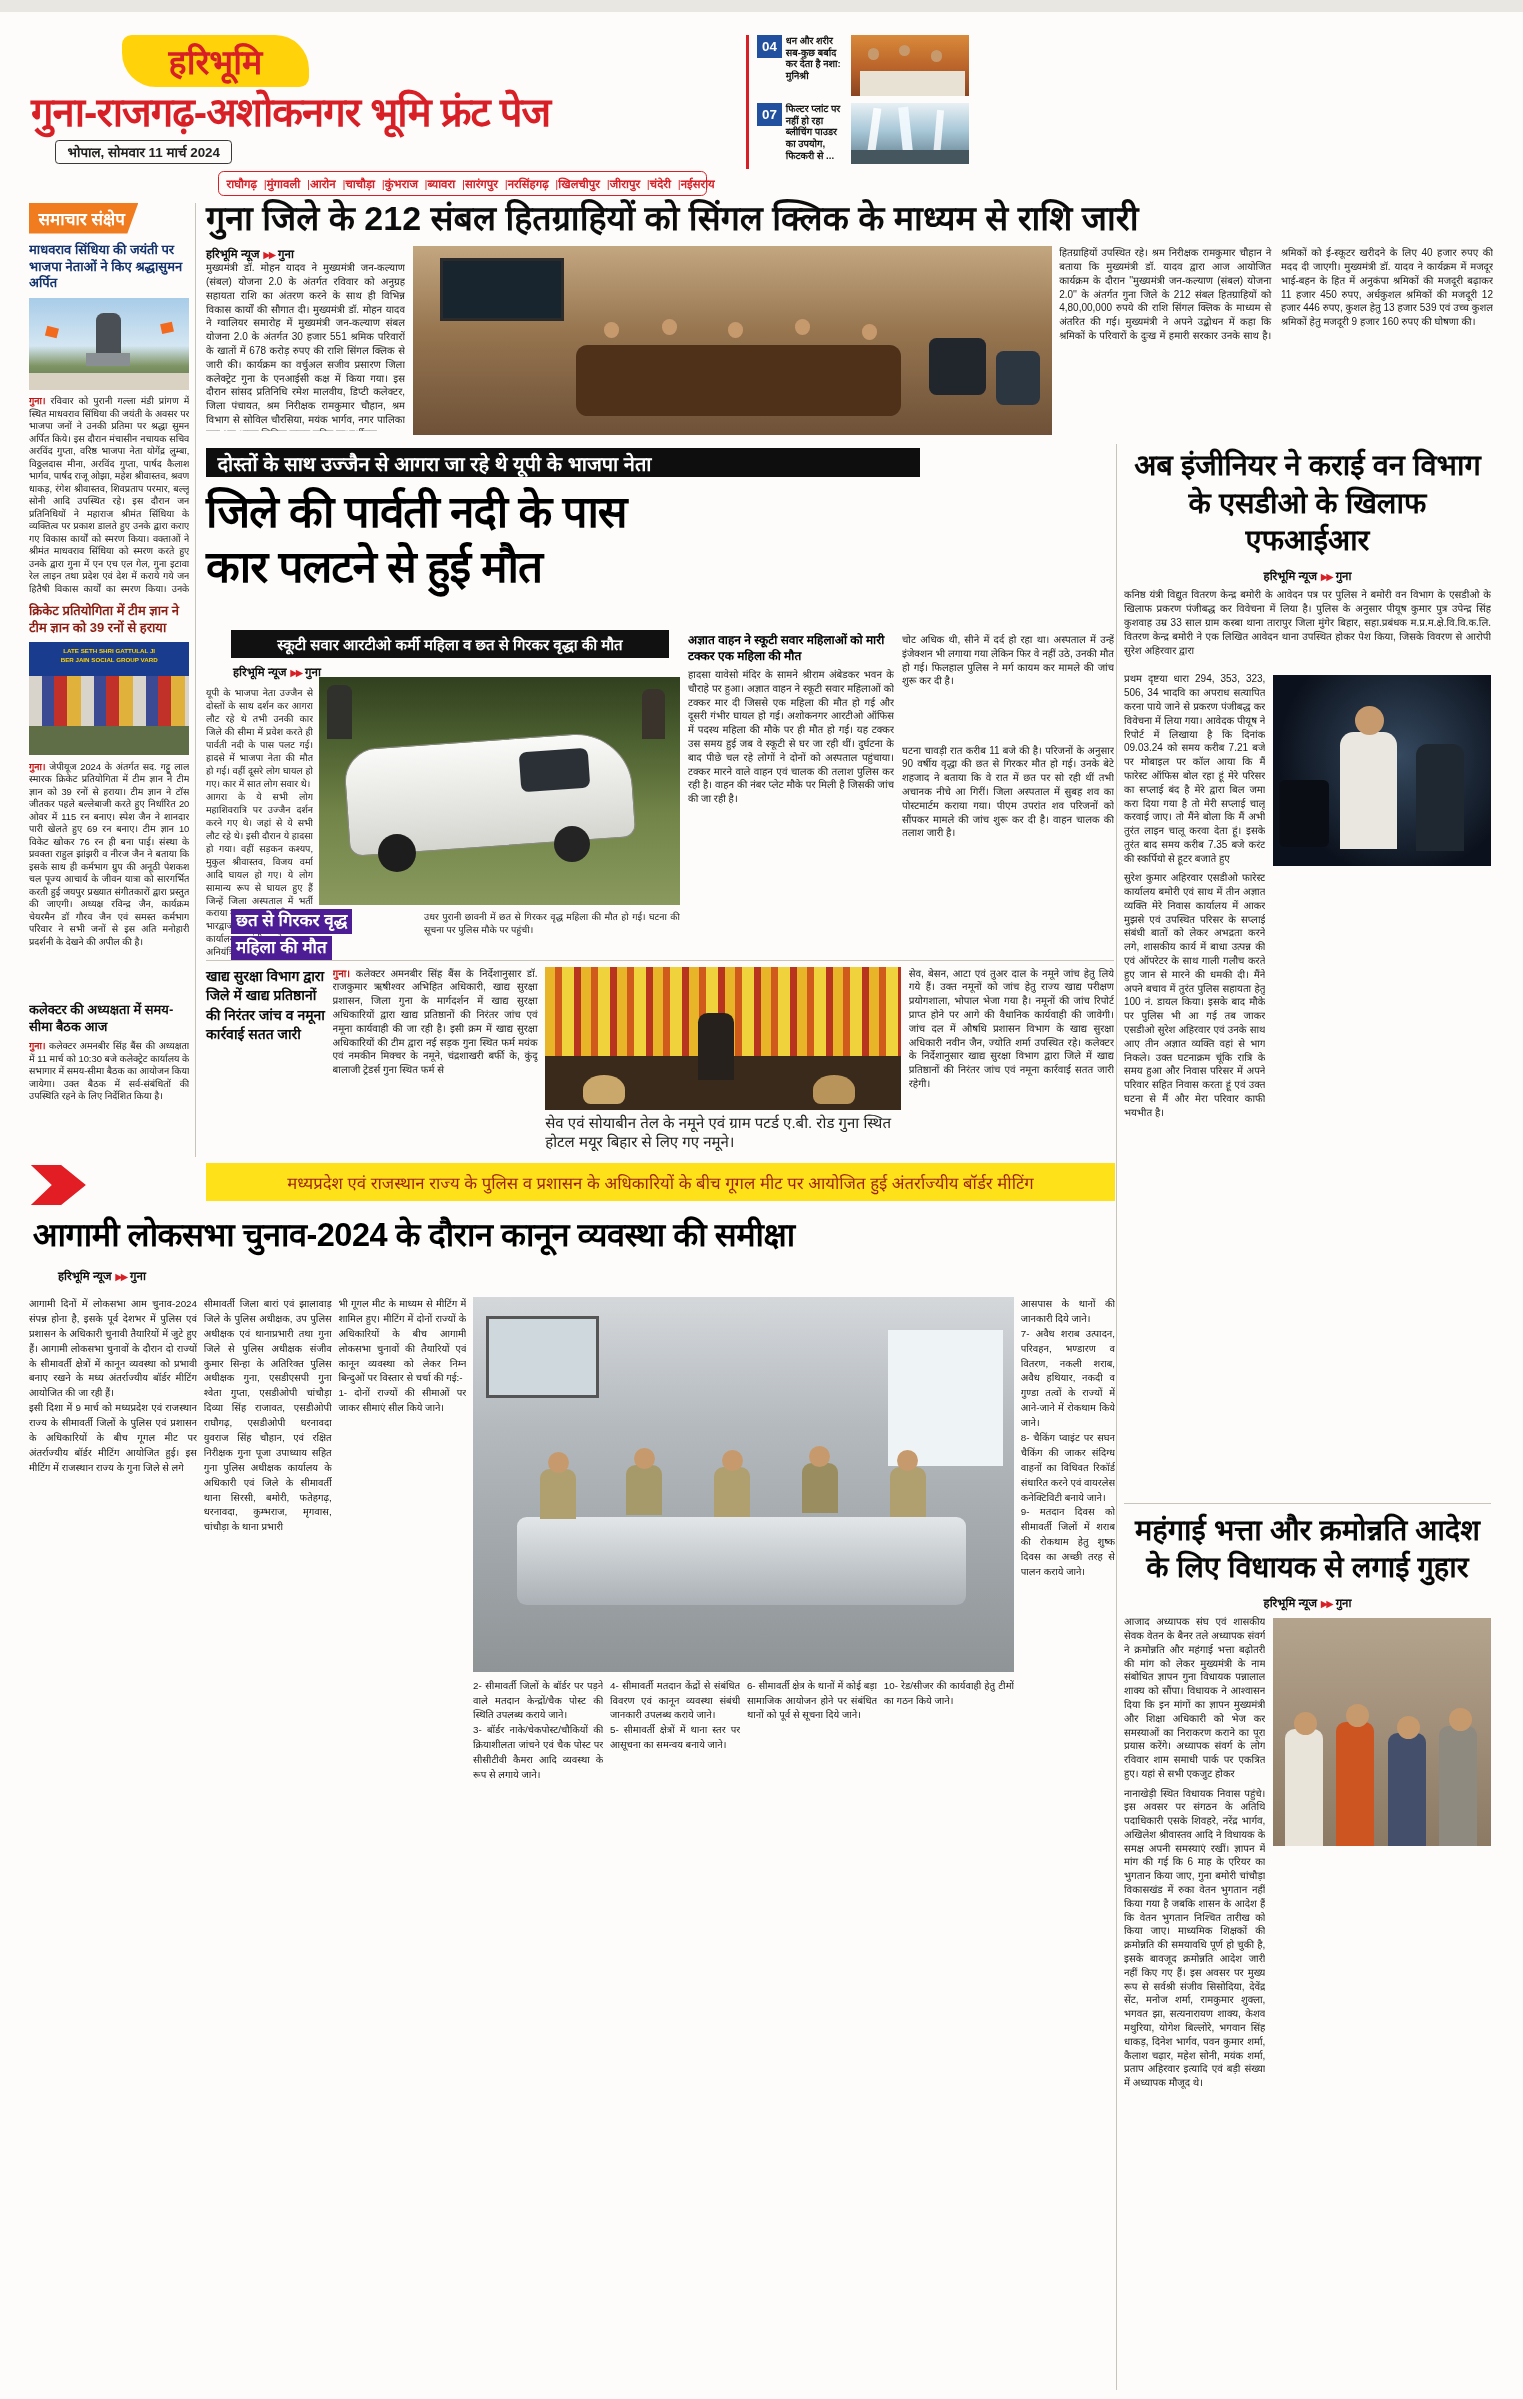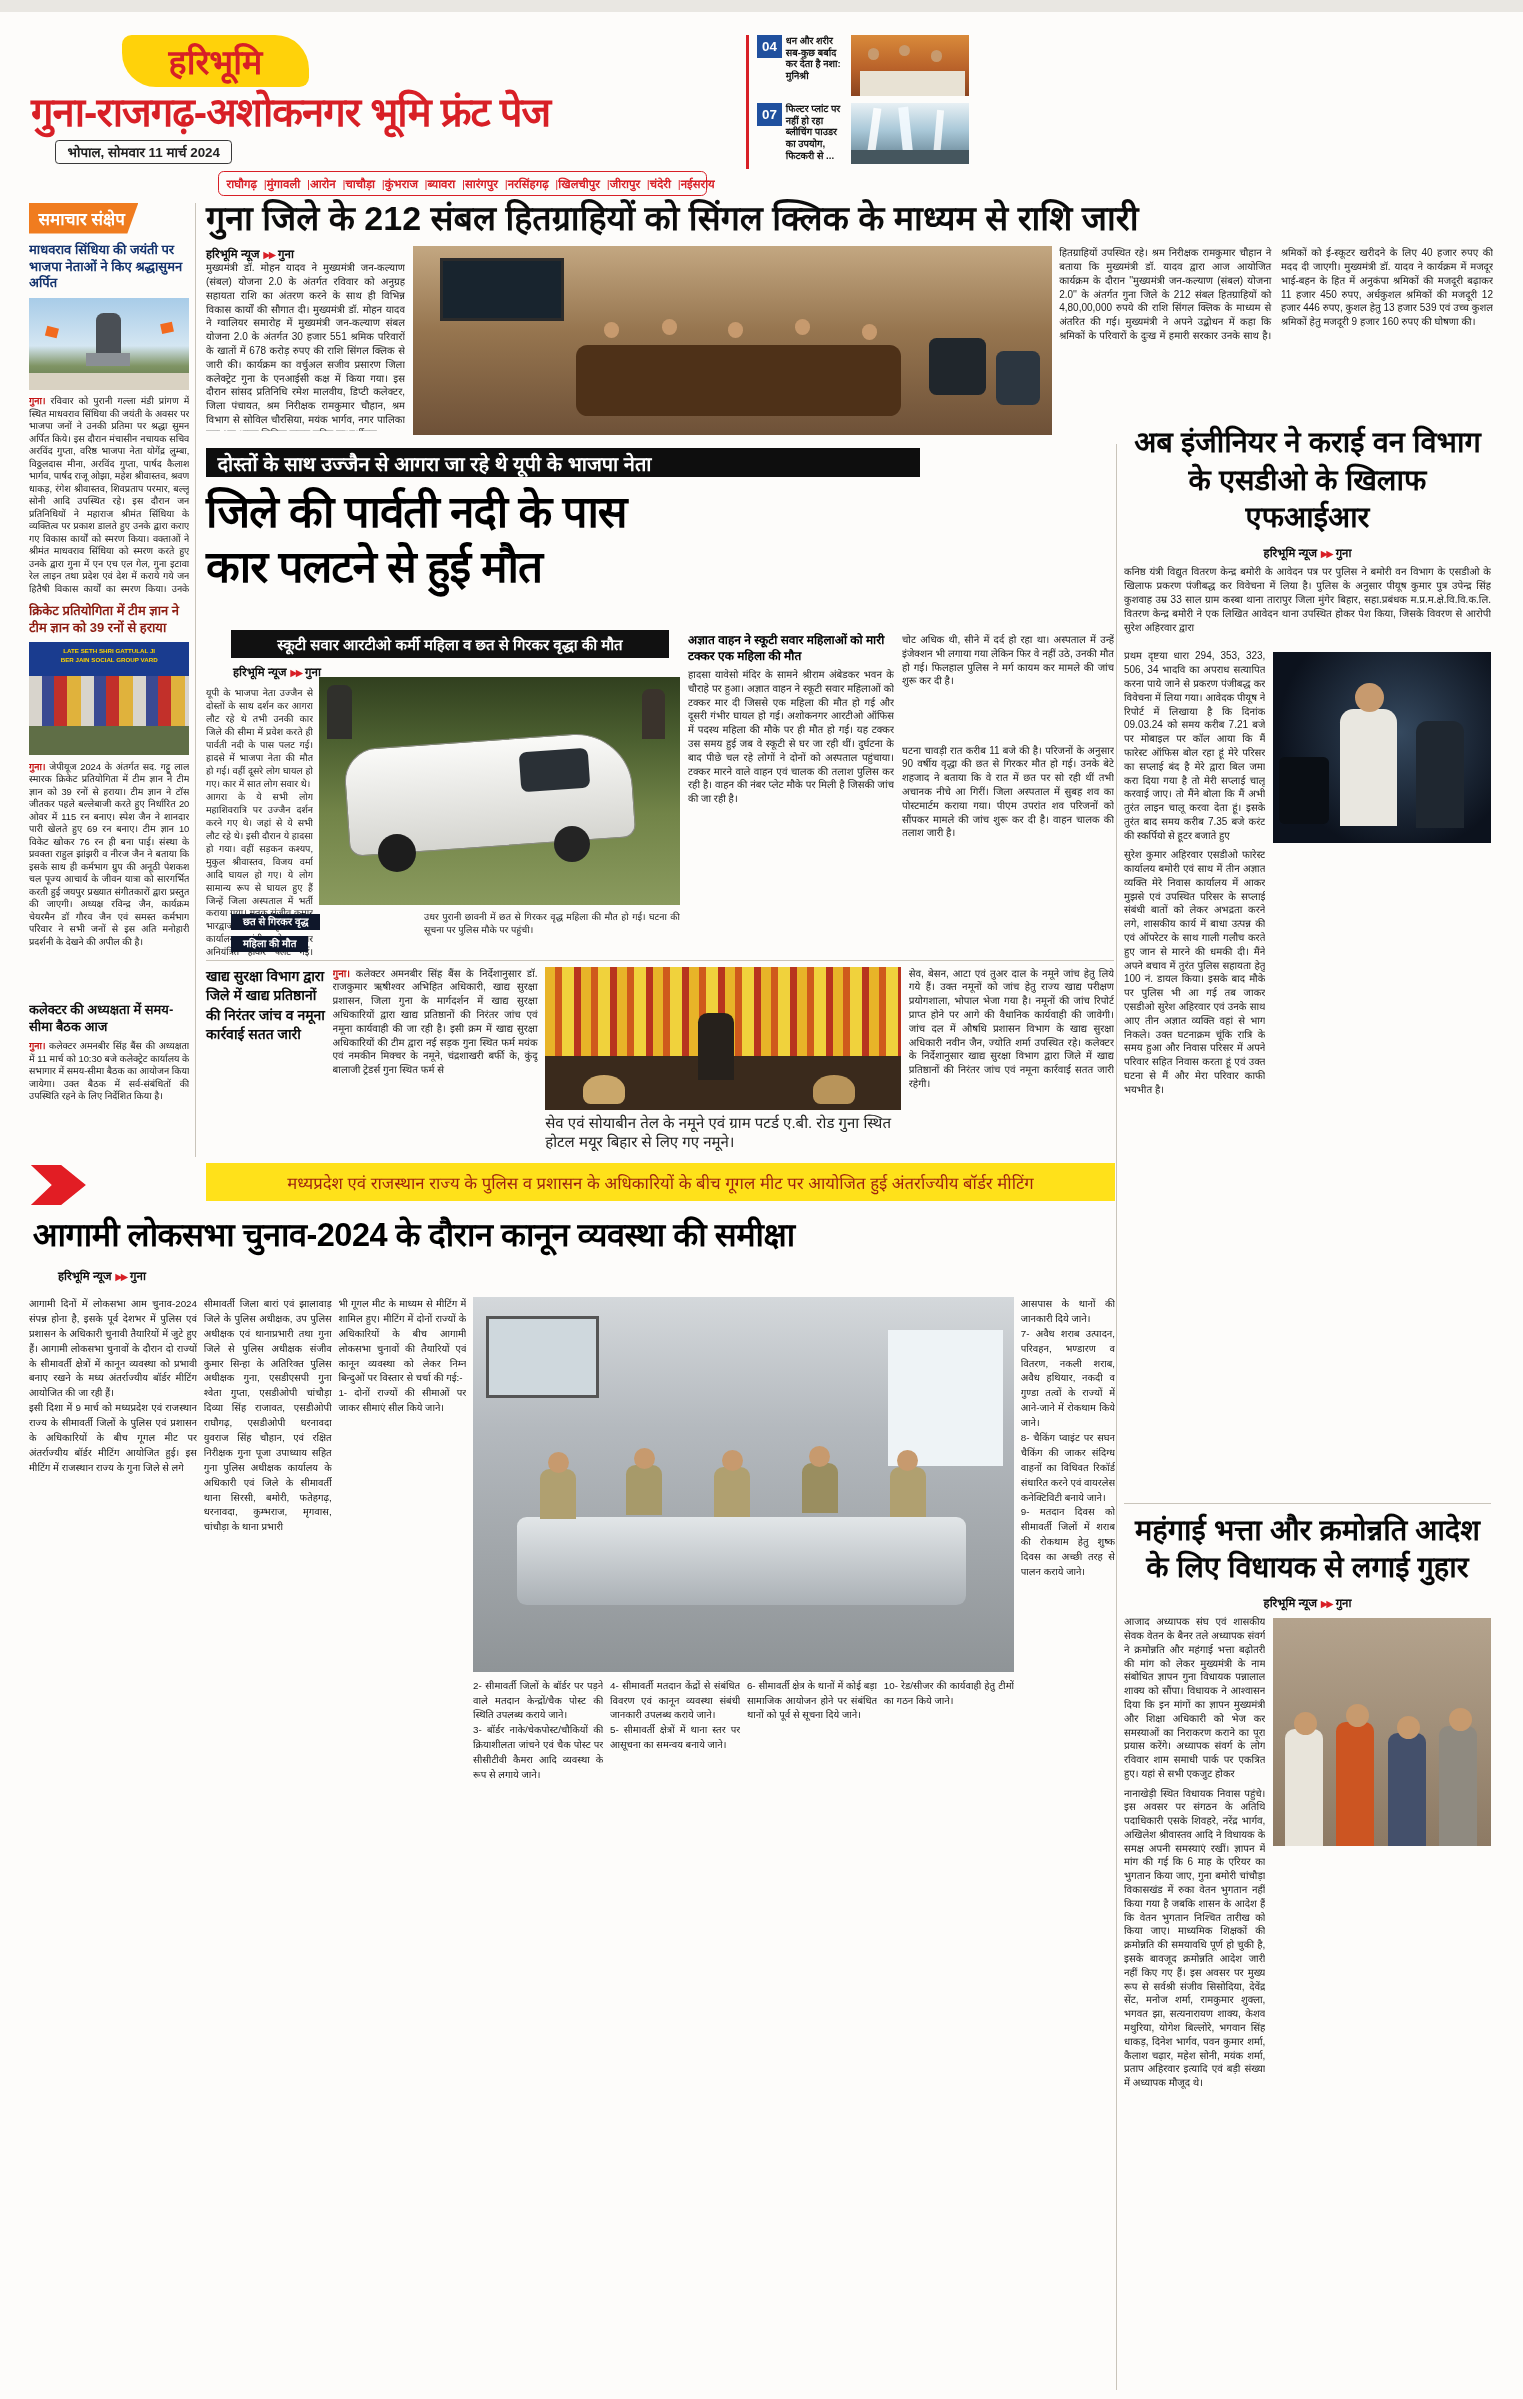--- a/index.html
+++ b/index.html
@@ -42,27 +42,27 @@
 
 .car-story{left:206px;top:436px;width:908px;height:509px}
 .kicker{left:0;top:0;width:714px;height:29px;background:#0e0e0e;color:#fff;font-size:20px;font-weight:700;padding:1.9px 11.5px;white-space:nowrap;overflow:hidden}
 .car-head{left:0;top:36px;width:492px;font-size:44px;line-height:1.25;font-weight:800;color:#000;letter-spacing:-1px}
 .sub-bar{left:25px;top:182px;width:438px;background:#111;color:#fff;font-size:15px;font-weight:700;padding:3.8px 5.7px;text-align:center;white-space:nowrap;overflow:hidden}
 .car-byline{left:27px;top:216px}
 .car-colA{left:0;top:239px;width:107px;height:270px;font-size:9.4px}
 .car-photo{left:113px;top:229px;width:361px;height:228px}
 .car-under{left:218px;top:463px;width:256px;height:44px;font-size:9.4px}
 .blk-label{left:25px;top:461px;line-height:1.35}
-.blk-label span{background:#0f172a;color:#fff;font-size:10px;font-weight:700;padding:1px 12px;display:inline-block;margin-bottom:1.9px}
+.blk-label span{background:#4c1d95;color:#fff;font-size:17px;font-weight:700;padding:1px 5px;display:inline-block;margin-bottom:1.9px}
 .car-colB{left:482px;top:185px;width:206px;height:323px}
 .car-colC{left:696px;top:185px;width:212px;height:323px}
 .sub-bold{font-size:12px;font-weight:800;line-height:1.3;margin-bottom:3.8px;color:#000;text-align:left}
 
 .vrule{left:1116px;top:432px;width:1px;height:1946px;background:#c9c4ba}
-.fir-story{left:1124px;top:412px;width:367px;height:1055px;overflow:hidden}
+.fir-story{left:1124px;top:435px;width:367px;height:1055px;overflow:hidden}
 .rc-head{font-size:29px;font-weight:800;text-align:center;line-height:1.3;color:#080808;padding:0 5.7px}
 .rc-byline{text-align:center;margin:7.6px 0 5.7px}
 .fir-p1{height:84px;overflow:hidden;margin-top:3.8px}
 .fir-photo{float:right;width:218px;height:191px;margin:2.9px 0 5.7px 7.6px}
 .mah-story{left:1124px;top:1491px;width:367px;height:887px;border-top:1px solid #c9c4ba;padding-top:7.6px;overflow:hidden}
 .mah-photo{float:right;width:218px;height:228px;margin:2.9px 0 5.7px 7.6px}
 
 .food-story{left:206px;top:948px;width:908px;height:195px;border-top:1px solid #c9c4ba;padding-top:5.7px;display:flex;gap:7.6px}
 .food-head{width:119px;flex:none;font-size:14px;font-weight:800;line-height:1.4;color:#0c0c0c}
 .food-colA{width:205px;flex:none}

